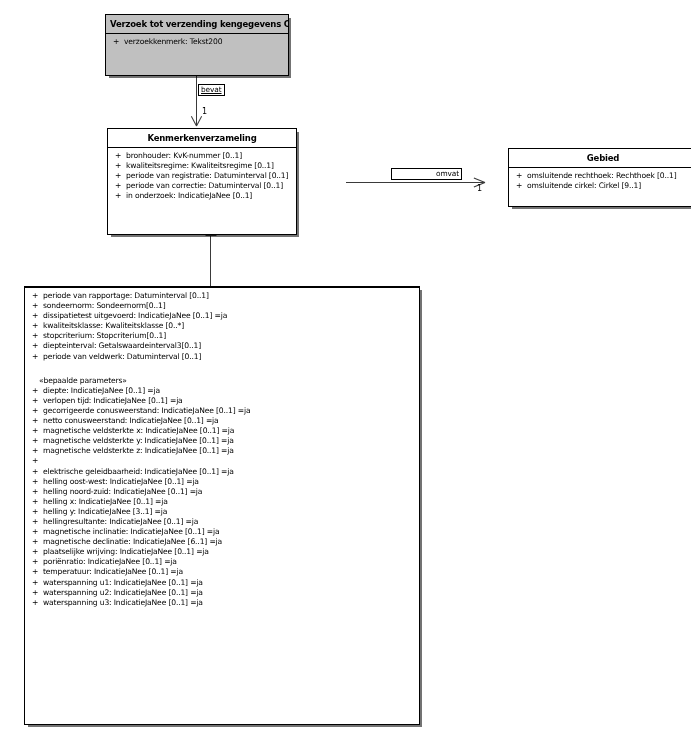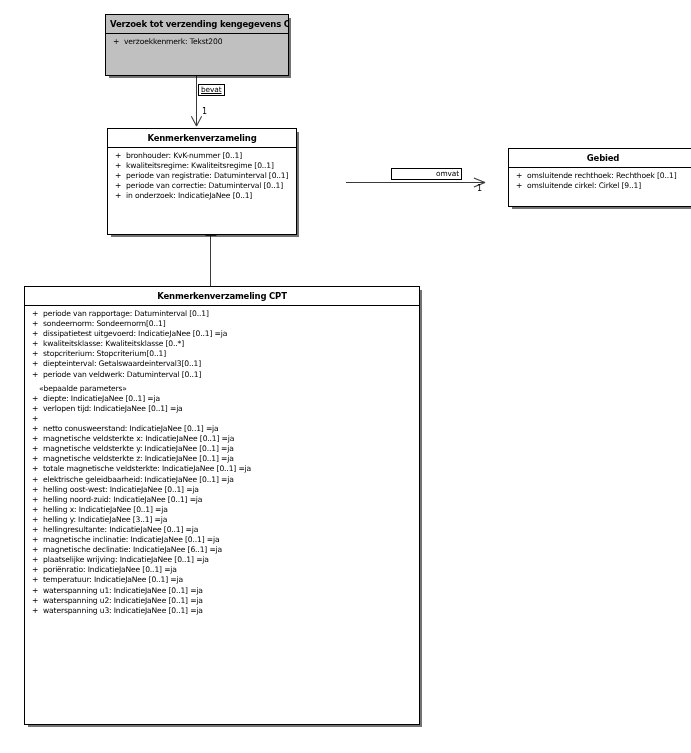--- a/index.html
+++ b/index.html
@@ -59,20 +59,21 @@
     font-size:7.6px;
   }
   .attr .sig{flex:0 1 auto;}
   .stereo{
     font-size:7.6px;
     line-height:10.1px;
     letter-spacing:-0.15px;
     color:#000;
     padding-left:12px;
     white-space:nowrap;
+    margin-top:10px;
   }
   .spacer{height:4px;font-size:0;line-height:0;}
 
   
   .vline{position:absolute;width:0;border-left:1px solid #3a3a3a;}
   .hline{position:absolute;height:0;border-top:1px solid #3a3a3a;}
 
   .conn-label{
     position:absolute;
     background:#ffffff;
@@ -183,21 +184,20 @@
         <span class="sig">omsluitende rechthoek: Rechthoek [0..1]</span>
       </div>
       <div class="attr">
         <span class="vis">+</span>
         <span class="sig">omsluitende cirkel: Cirkel [9..1]</span>
       </div>
     </div>
   </div>
 
   <div class="uml-class" style="left:24px;top:286px;width:396px;height:439px;">
-    <div class="uml-title">Kenmerkenverzameling CPT</div>
     <div class="uml-sep"></div>
     <div class="uml-body">
 
       <div class="attr">
         <span class="vis">+</span>
         <span class="sig">periode van rapportage: Datuminterval [0..1]</span>
       </div>
       <div class="attr">
         <span class="vis">+</span>
         <span class="sig">sondeernorm: Sondeernorm[0..1]</span>
@@ -229,40 +229,40 @@
       <div class="attr">
         <span class="vis">+</span>
         <span class="sig">diepte: IndicatieJaNee [0..1] =ja</span>
       </div>
       <div class="attr">
         <span class="vis">+</span>
         <span class="sig">verlopen tijd: IndicatieJaNee [0..1] =ja</span>
       </div>
       <div class="attr">
         <span class="vis">+</span>
+        <span class="sig">gecorrigeerde conusweerstand: IndicatieJaNee [0..1] =ja</span>
       </div>
       <div class="attr">
         <span class="vis">+</span>
         <span class="sig">netto conusweerstand: IndicatieJaNee [0..1] =ja</span>
       </div>
       <div class="attr">
         <span class="vis">+</span>
         <span class="sig">magnetische veldsterkte x: IndicatieJaNee [0..1] =ja</span>
       </div>
       <div class="attr">
         <span class="vis">+</span>
         <span class="sig">magnetische veldsterkte y: IndicatieJaNee [0..1] =ja</span>
       </div>
       <div class="attr">
         <span class="vis">+</span>
         <span class="sig">magnetische veldsterkte z: IndicatieJaNee [0..1] =ja</span>
       </div>
       <div class="attr">
         <span class="vis">+</span>
-        <span class="sig">totale magnetische veldsterkte: IndicatieJaNee [0..1] =ja</span>
       </div>
       <div class="attr">
         <span class="vis">+</span>
         <span class="sig">elektrische geleidbaarheid: IndicatieJaNee [0..1] =ja</span>
       </div>
       <div class="attr">
         <span class="vis">+</span>
         <span class="sig">helling oost-west: IndicatieJaNee [0..1] =ja</span>
       </div>
       <div class="attr">

